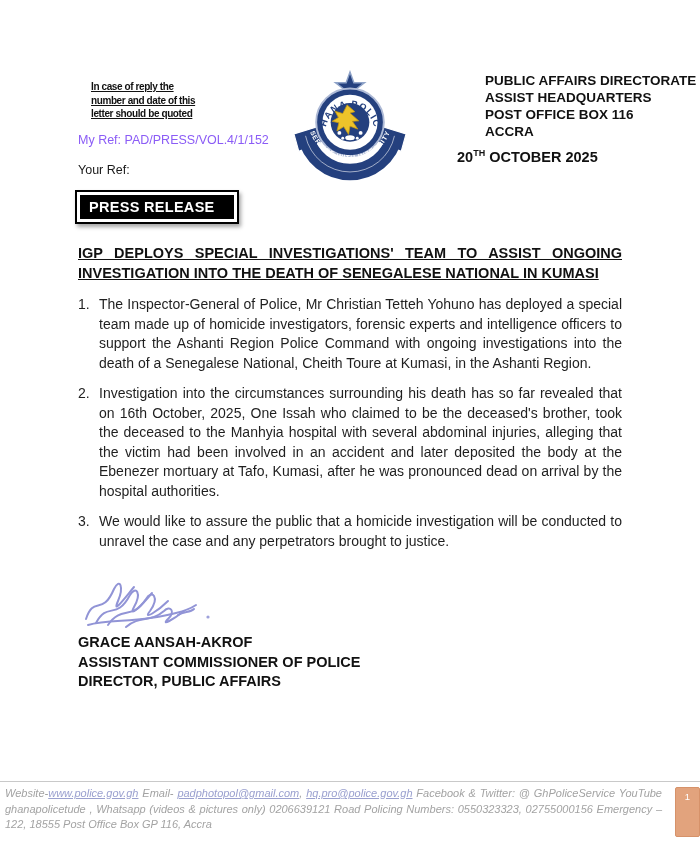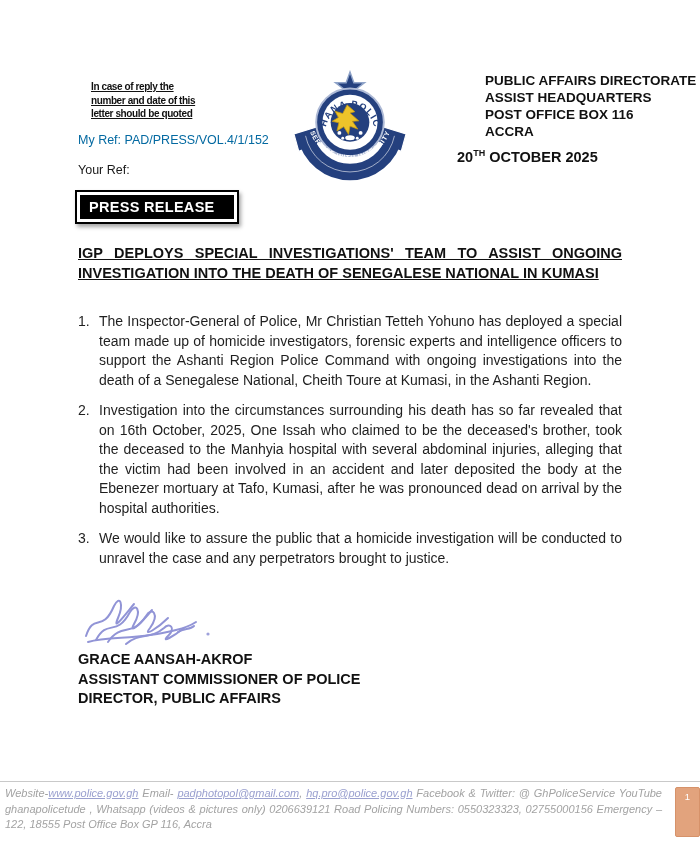--- a/index.html
+++ b/index.html
@@ -14,21 +14,21 @@
   .page{position:relative;width:700px;height:841px;background:#fff;}
 
   
   .header{position:absolute;left:0;top:0;width:700px;height:240px;}
   .reply-note{
     position:absolute;left:78px;top:80px;width:140px;
     font-size:10px;line-height:13.5px;letter-spacing:-0.4px;
     font-weight:600;color:#111;margin-left:13px;
   }
   .reply-note div{text-decoration:underline;}
-  .my-ref{position:absolute;left:78px;top:133px;font-size:12.5px;color:#0369a1;text-align:center;}
+  .my-ref{position:absolute;left:78px;top:133px;font-size:12.5px;color:#8b5cf6;text-align:center;}
   .your-ref{position:absolute;left:78px;top:163px;font-size:12.5px;color:#1a1a1a;}
 
   .hq-block{
     position:absolute;left:457px;top:72px;width:230px;
     font-size:13.5px;font-weight:bold;line-height:17px;color:#111;margin-left:28px;
   }
   .date-line{position:absolute;left:457px;top:148px;font-size:14.5px;font-weight:bold;color:#111;}
   .date-line sup{font-size:9px;vertical-align:super;font-weight:bold;}
 
   .crest{position:absolute;left:292px;top:70px;width:116px;height:122px;}
@@ -41,21 +41,21 @@
     padding:7px 22px 7px 12px;
     font-size:14.5px;font-weight:bold;letter-spacing:0.3px;
   }
 
   
   .content{position:absolute;left:78px;top:244px;width:544px;}
   .doc-title{
     font-size:14.5px;font-weight:bold;line-height:19.5px;
     text-align:justify;text-decoration:underline;
     color:#111;
-    margin-bottom:29px;
+    margin-bottom:12px;
   }
   .para{display:flex;margin-bottom:11px;}
   .para .num{width:21px;flex:0 0 21px;font-size:14px;line-height:19.5px;}
   .para .txt{flex:1;font-size:14px;line-height:19.5px;text-align:justify;}
 
   .signature{margin-top:24px;margin-left:2px;height:56px;}
   .signatory{margin-top:2px;font-size:14.5px;font-weight:bold;line-height:19.5px;color:#111;}
 
   
   .footer{

